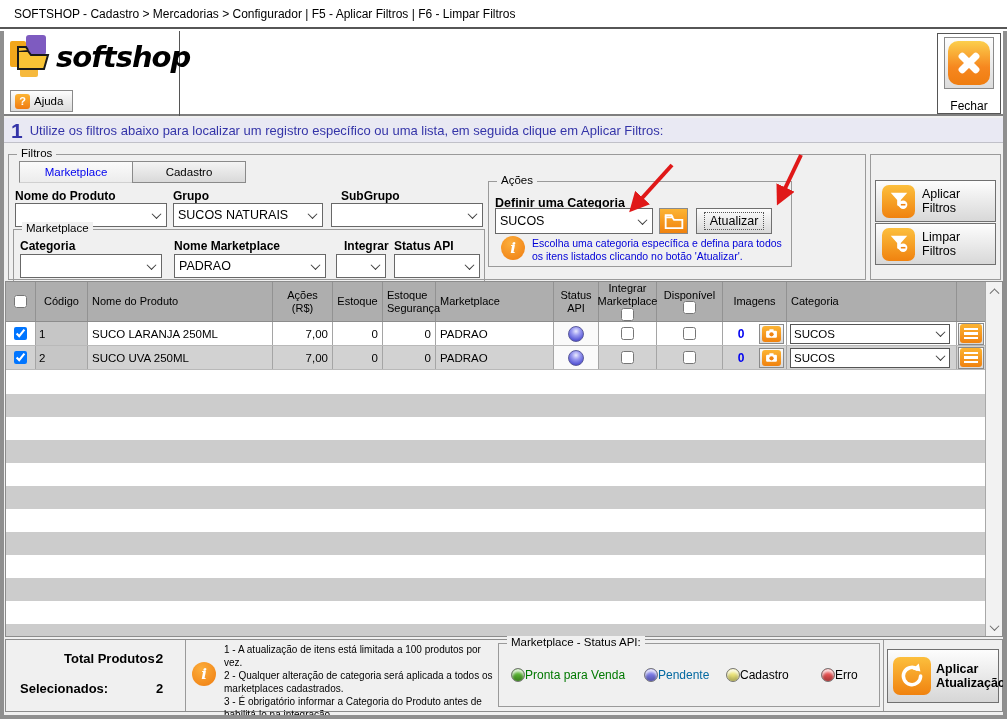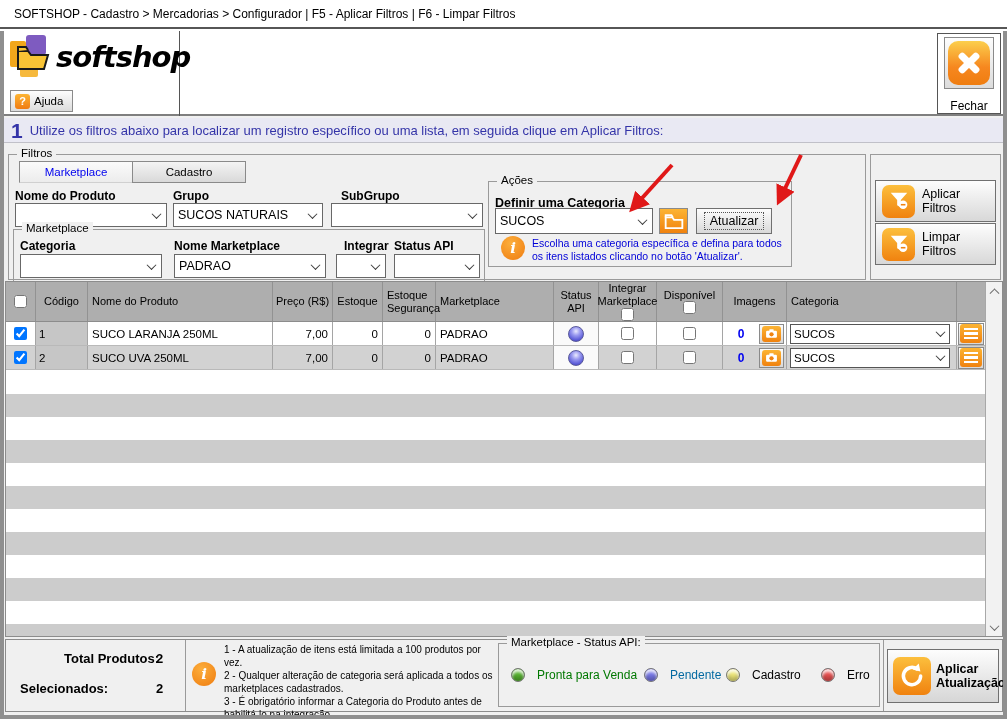--- a/index.html
+++ b/index.html
@@ -145,21 +145,21 @@
   
   .footer { position:absolute; top:608px; left:5px; width:998px; height:73px;
     border:1px solid #8c8c8c; background:#f0f0f0; }
   .f-div { position:absolute; top:0; bottom:0; width:1px; background:#9a9a9a; }
   .stat-lbl { position:absolute; left:14px; font-weight:bold; font-size:13px; }
   .stat-val { position:absolute; left:150px; font-weight:bold; font-size:13px; }
   .f-info { position:absolute; left:186px; top:22px; }
   .notes { position:absolute; left:218px; top:3px; width:272px; font-size:10px; line-height:1.3; }
   .gb-legend { position:absolute; left:492px; top:3px; width:382px; height:64px; border:1px solid #9a9a9a; }
   .legend-items { position:absolute; left:0; top:0; right:0; bottom:0; }
-  .li { position:absolute; top:24px; display:flex; align-items:center; gap:12px; font-size:12px;justify-content:space-between; }
+  .li { position:absolute; top:24px; display:flex; align-items:center; gap:0; font-size:12px;justify-content:space-between; }
   .dot { width:14px; height:14px; border-radius:50%; border:1px solid #777;
     box-shadow:inset 0 3px 3px rgba(255,255,255,.85), inset 0 -3px 4px rgba(0,0,0,.28); }
   .btn-apply-upd { position:absolute; left:881px; top:9px; width:112px; height:54px;
     background:linear-gradient(#fdfdfd,#d6d6d6); border:1px solid #707070;
     display:flex; align-items:center; gap:5px; padding-left:5px; cursor:pointer; }
   .btn-apply-upd .oi { width:38px; height:38px; }
   .btn-apply-upd .lab { font-weight:bold; font-size:12.5px; line-height:1.15; }
 </style>
 </head>
 <body>
@@ -340,21 +340,21 @@
     </svg>
   </div>
 
   <div class="tbl">
     <div class="cols hrow">
       <div class="hc c-sel">
           <input type="checkbox" class="cb" style="">
         </div>
       <div class="hc" style="width:52px;border-right:1px solid #929292;">Código</div>
       <div class="hc left c-nome">Nome do Produto</div>
-      <div class="hc c-preco">Preço (R$)</div>
+      <div class="hc c-preco">Ações (R$)</div>
       <div class="hc c-est">Estoque</div>
       <div class="hc left c-seg">Estoque Segurança</div>
       <div class="hc left c-mp">Marketplace</div>
       <div class="hc c-sta">Status API</div>
       <div class="hc c-int">
         <span>Integrar Marketplace</span>
         <input type="checkbox" class="cb" style="">
       </div>
       <div class="hc c-dis">
         <span>Disponível</span>

